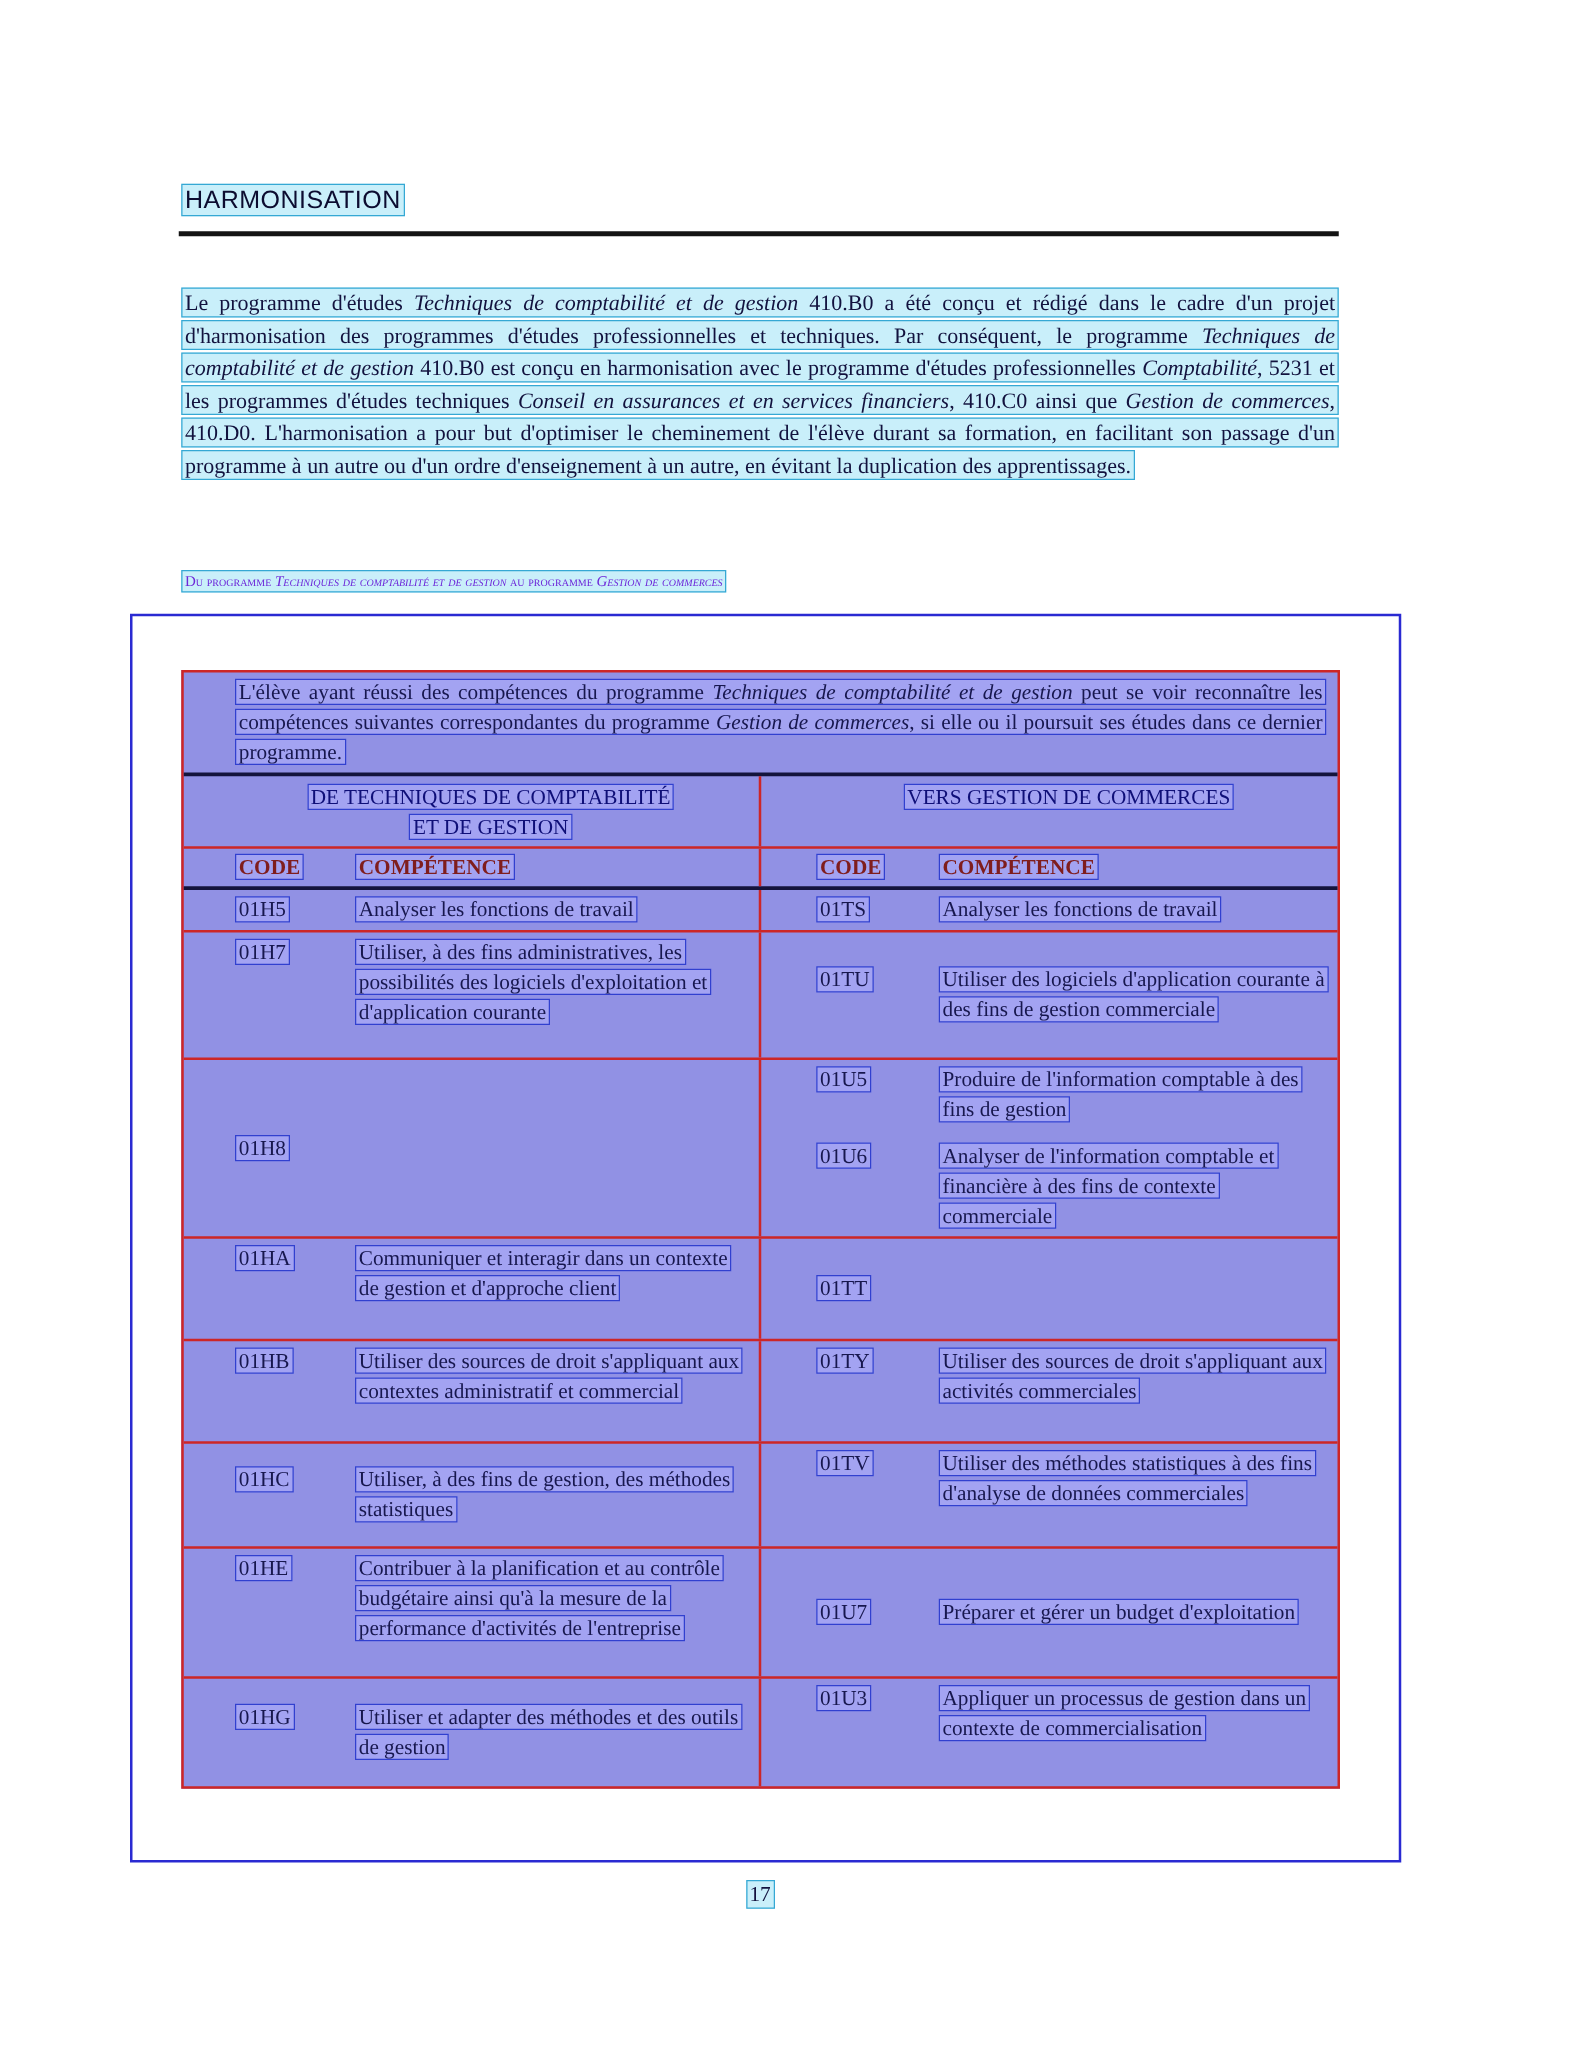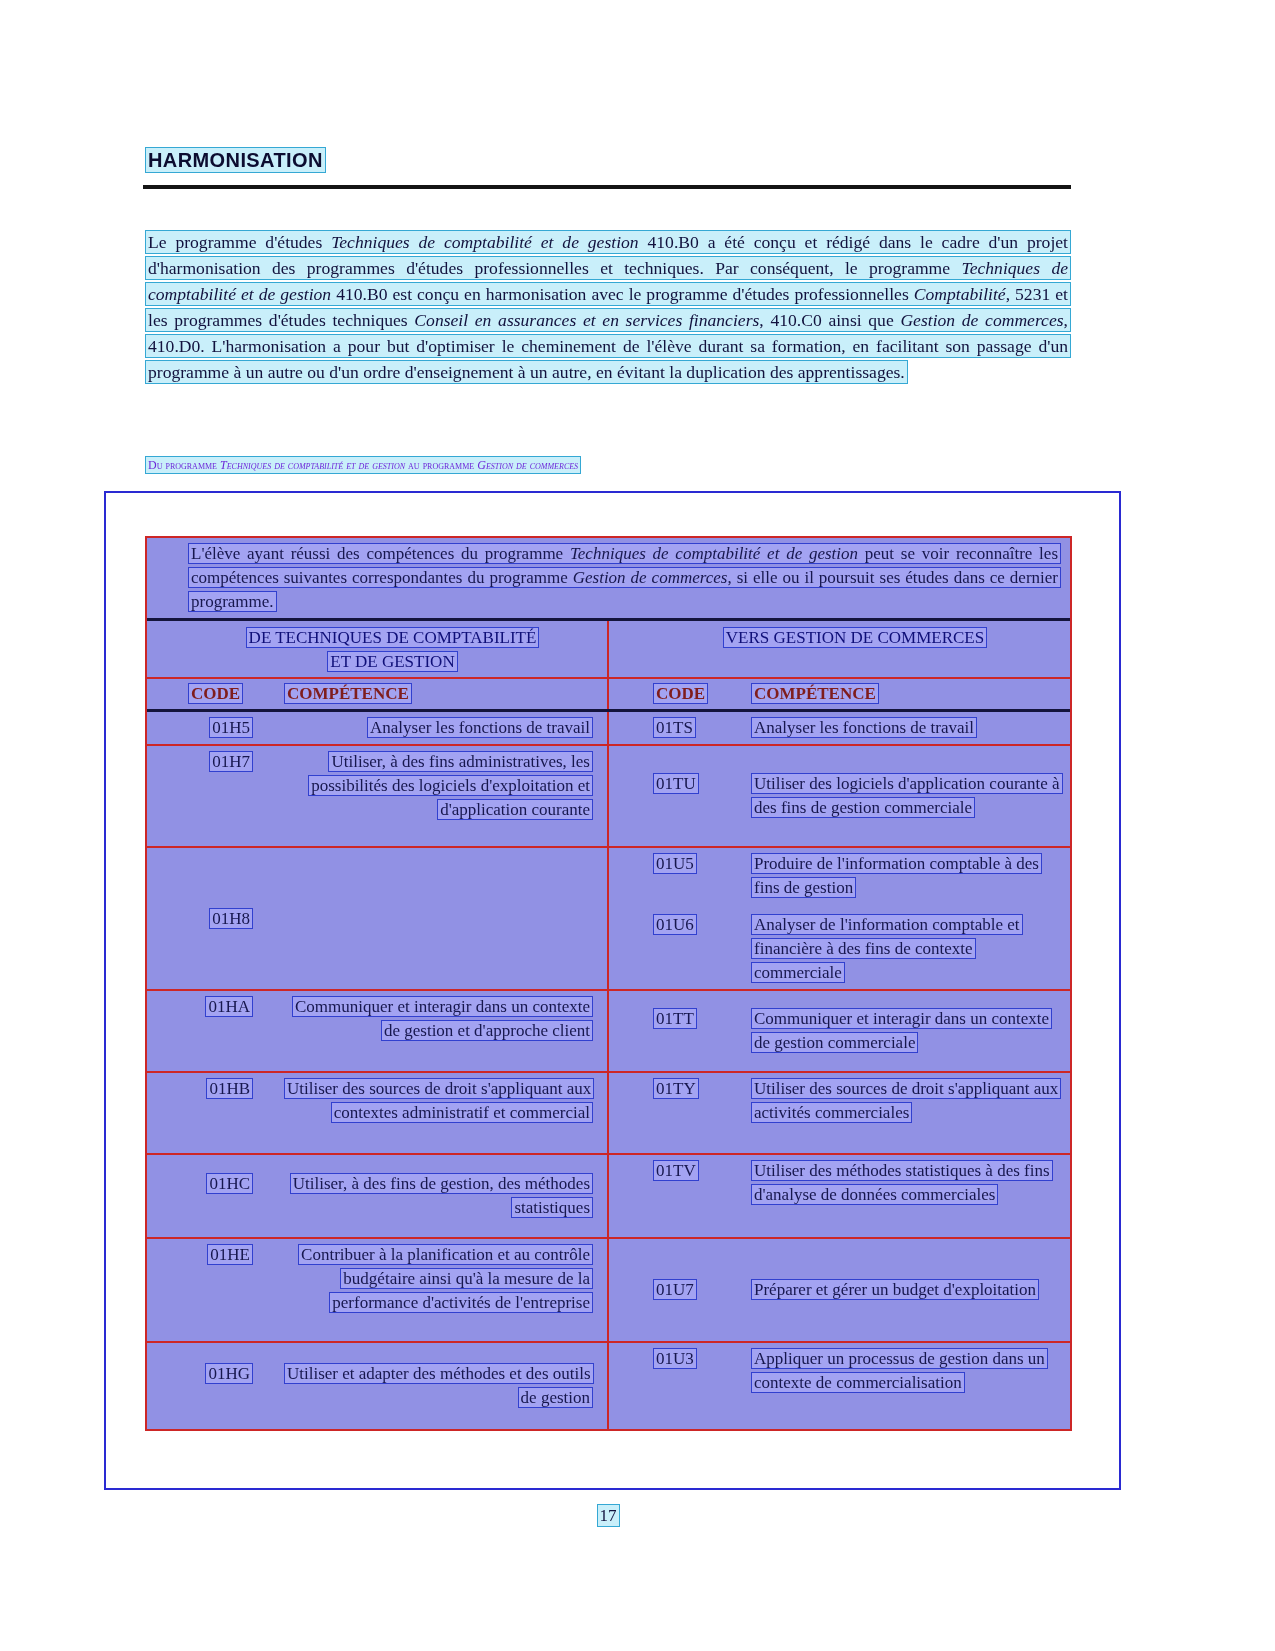--- a/index.html
+++ b/index.html
@@ -25,21 +25,21 @@
     border: 1px solid var(--table-highlight-border, #3140cf);
     padding: 0 2px;
     box-decoration-break: clone;
     margin-left: 31px;
     -webkit-box-decoration-break: clone;
   }
 
   .title-wrap {
     position: absolute; left: 145px; top: 149px;
     font-family: "Liberation Sans", sans-serif;
-    font-weight: bold; font-size: 20px; letter-spacing: 0.4px;
+    font-weight: normal; font-size: 20px; letter-spacing: 0.4px;
     color: #0c0c30;
   }
   .rule {
     position: absolute; left: 143px; top: 185px;
     width: 928px; height: 4px; background: #141414;
   }
   .para-wrap {
     position: absolute; left: 145px; top: 229px; width: 926px;
     font-size: 17.6px; line-height: 26px; text-align: justify;
     color: #12123e;
@@ -88,21 +88,21 @@
   }
   .cL-sub { width: 460px; display: flex; padding: 3px 0 3px; }
   .cR-sub { flex: 1; border-left: 2px solid var(--table-border-red, #cd2626); display: flex; padding: 3px 0 3px; }
 
   .trow {
     display: flex;
     border-bottom: 2px solid var(--table-border-red, #cd2626);
   }
   .trow:last-child { border-bottom: none; }
 
-  .cL { width: 460px; display: flex; flex-direction: column; justify-content: flex-start; padding: 4px 0; text-align: right; }
+  .cL { width: 460px; display: flex; flex-direction: column; justify-content: flex-start; padding: 4px 0; }
   .cR { flex: 1; border-left: 2px solid var(--table-border-red, #cd2626);
         display: flex; flex-direction: column; justify-content: flex-start; gap: 13px; padding: 4px 0; }
   .vc { justify-content: center; }
 
   .pair { display: flex; align-items: flex-start; }
   .ctable .code { flex: 0 0 106px; padding-left: 10px; }
   .ctable .txt  { flex: 1; padding-right: 14px; }
   .cR .code, .cR-sub .code { flex: 0 0 108px; padding-left: 13px; }
   .cR .txt, .cR-sub .txt { padding-left: 3px; padding-right: 10px; }
 
@@ -217,21 +217,20 @@
   <div class="trow r3">
     <div class="cL">
       <div class="pair">
         <div class="code"><span class="hlp">01HA</span></div>
         <div class="txt"><span class="hlp">Communiquer et interagir dans un contexte de gestion et d'approche client</span></div>
       </div>
     </div>
     <div class="cR vc">
       <div class="pair">
         <div class="code"><span class="hlp">01TT</span></div>
-        <div class="txt"><span class="hlp">Communiquer et interagir dans un contexte de gestion commerciale</span></div>
       </div>
     </div>
   </div>
 
   <div class="trow r4">
     <div class="cL">
       <div class="pair">
         <div class="code"><span class="hlp">01HB</span></div>
         <div class="txt"><span class="hlp">Utiliser des sources de droit s'appliquant aux contextes administratif et commercial</span></div>
       </div>

